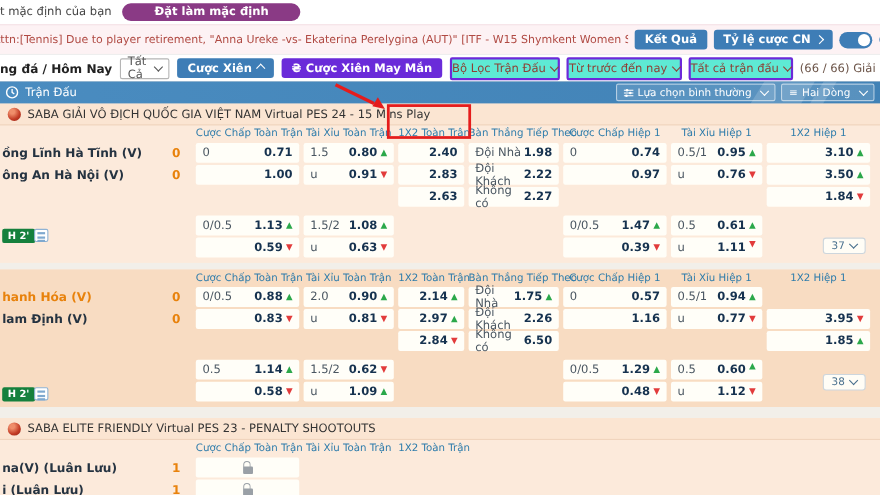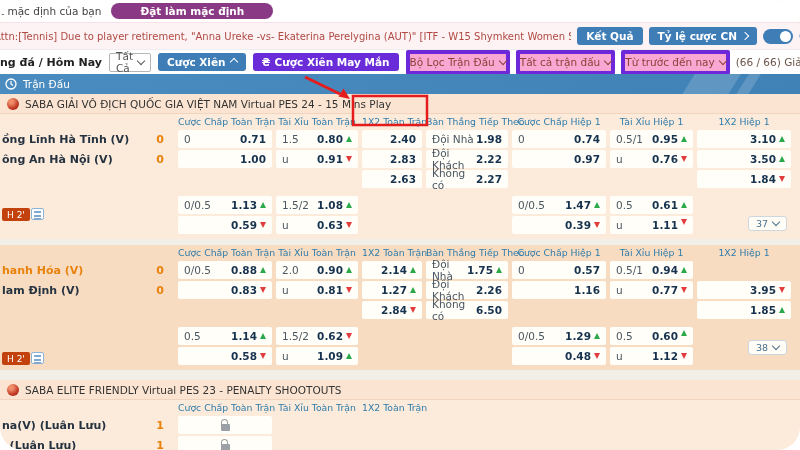--- a/index.html
+++ b/index.html
@@ -1,35 +1,35 @@
 <!DOCTYPE html>
 <html><head>
 <meta charset="utf-8">
 <style>
   html,body{margin:0;padding:0;background:#fff;}
   .page{position:relative;width:800px;height:450px;overflow:hidden;background:#fceadb;
-        font-family:"DejaVu Sans","Liberation Sans",sans-serif;font-size:11px;color:#22303c;border-radius:23px;}
+        font-family:"DejaVu Sans","Liberation Sans",sans-serif;font-size:11px;color:#22303c;}
   
   .topbar{height:22px;background:#fff;display:flex;align-items:center;gap:10px;}
   .topbar .lbl{color:#444;font-size:10.5px;white-space:nowrap;}
   .btn-purple{background:#8a3a85;color:#fff;border-radius:10px;padding:2px 29px;font-size:10.5px;font-weight:bold;white-space:nowrap;}
   
   .ticker{height:26px;background:#fdf2f4;border-top:1px solid #f4e2e6;display:flex;align-items:center;gap:6px;padding-right:0;}
   .ticker .txt{flex:1;color:#b04a43;font-size:10px;white-space:nowrap;overflow:hidden;text-indent:-6px;}
   .btn-blue{background:#3e7db6;color:#fff;border-radius:3px;padding:3px 9px;font-size:10.5px;font-weight:bold;white-space:nowrap;display:flex;align-items:center;}
   .toggle{width:30px;height:15px;background:#3e7db6;border-radius:8px;position:relative;flex:0 0 auto;}
   .toggle .knob{position:absolute;right:2px;top:2px;width:11px;height:11px;border-radius:50%;background:#fff;}
   .cutletter{color:#3e7db6;font-weight:bold;margin-right:-7px;}
   
   .toolbar{height:24px;background:#fff;border-top:1px solid #eee;display:flex;align-items:center;gap:7px;}
   .toolbar .sport{font-weight:bold;color:#222;white-space:nowrap;}
   .select{border:1px solid #b5b5b5;border-radius:2px;background:#fff;height:17px;width:108px;display:flex;align-items:center;justify-content:space-between;padding:0 6px;color:#555;font-size:10.5px;}
   .btn-violet{background:#6a2bd9;color:#fff;border-radius:3px;padding:3px 9px;font-size:10.5px;font-weight:bold;display:flex;align-items:center;gap:4px;white-space:nowrap;}
   .rgrp{margin-left:auto;display:flex;align-items:center;gap:6px;padding-right:4px;}
-  .btn-outline{border:4px solid #6d28d9;background:#f9a8d4;color:#8d4136;border-radius:2px;height:17px;display:flex;align-items:center;padding:0 0;font-size:10.5px;white-space:nowrap;}
+  .btn-outline{border:2px solid #6d28d9;background:#5eead4;color:#8d4136;border-radius:2px;height:17px;display:flex;align-items:center;padding:0 0;font-size:10.5px;white-space:nowrap;}
   .cnt{color:#6b5347;font-size:10.5px;white-space:nowrap;}
   .chev{width:5px;height:5px;border-right:1.4px solid currentColor;border-bottom:1.4px solid currentColor;transform:rotate(45deg);display:inline-block;margin-left:5px;margin-top:-3px;flex:0 0 auto;}
   .chevr{width:5px;height:5px;border-right:1.6px solid #fff;border-top:1.6px solid #fff;transform:rotate(45deg);display:inline-block;margin-left:5px;}
   
   .bluebar{height:20px;background:linear-gradient(90deg,#4a8cc0,#4182b6);display:flex;align-items:center;gap:6px;color:#fff;padding:0 5px;position:relative;overflow:hidden;}
   .bluebar .stripe{position:absolute;left:688px;top:-4px;width:46px;height:30px;background:rgba(255,255,255,.16);transform:skewX(-32deg);}
   .bluebar .stripe2{position:absolute;left:742px;top:-4px;width:12px;height:30px;background:rgba(255,255,255,.16);transform:skewX(-32deg);}
   .bluebar .ttl{font-size:10.5px;}
   .bbr{margin-left:auto;display:flex;gap:5px;}
   .btn-bb{background:rgba(255,255,255,.12);border:1px solid rgba(255,255,255,.55);border-radius:2px;height:14px;display:flex;align-items:center;gap:4px;padding:0 6px;font-size:9.5px;white-space:nowrap;}
@@ -50,21 +50,21 @@
   .arr.up{border-left:3.5px solid transparent;border-right:3.5px solid transparent;border-bottom:6px solid #2ba84a;}
   .arr.down{border-left:3.5px solid transparent;border-right:3.5px solid transparent;border-top:6px solid #e23b3b;}
   .tcell{display:flex;align-items:center;justify-content:space-between;padding-right:10px;}
   .tname{font-weight:bold;color:#253341;font-size:11px;white-space:nowrap;overflow:hidden;}
   .tname.fav{color:#e8820c;}
   .score{font-weight:bold;color:#e8820c;flex:0 0 auto;margin-left:6px;}
   .block2{background:#f8dcc2;}
   .sep{height:6px;background:#f2efe9;}
   .sep2{height:10px;background:#f2efe9;}
   
-  .livebadge{position:absolute;left:2px;background:#c2410c;color:#fff;font-weight:normal;font-size:9px;padding:1.5px 5px;border-radius:2px;z-index:5;}
+  .livebadge{position:absolute;left:2px;background:#15803d;color:#fff;font-weight:bold;font-size:9px;padding:1.5px 5px;border-radius:2px;z-index:5;}
   .statsic{position:absolute;left:31px;width:13px;height:12px;background:#fff;border:1px solid #8fb3d4;border-radius:2px;z-index:5;padding:2px;box-sizing:border-box;}
   .statsic i{display:block;height:2px;background:#7fa9cf;margin-bottom:1.5px;}
   .pill{position:absolute;background:#fffdf6;border:1px solid #cdd6dd;border-radius:3px;color:#49708e;font-size:9.5px;padding:1px 7px;display:flex;align-items:center;z-index:5;}
   .annot{position:absolute;left:0;top:0;z-index:50;pointer-events:none;}
   .lockic{width:9px;height:7px;background:#9aa0a6;border-radius:1px;position:relative;margin-top:5px;}
   .lockic:before{content:"";position:absolute;width:5px;height:5px;border:1.5px solid #9aa0a6;border-bottom:none;border-radius:4px 4px 0 0;top:-5px;left:0.5px;}
   .clock{flex:0 0 auto;}
 </style>
 </head>
 <body>
@@ -102,40 +102,57 @@
     <span class="btn-violet">
         <span>₴</span>
         <span>Cược Xiên May Mắn</span>
       </span>
     <span class="rgrp">
       <span class="btn-outline">
           <span>Bộ Lọc Trận Đấu</span>
           <span class="chev"></span>
         </span>
       <span class="btn-outline">
+          <span>Từ trước đến nay</span>
+          <span class="chev"></span>
+        </span>
+      <span class="btn-outline">
           <span>Tất cả trận đấu</span>
-          <span class="chev"></span>
-        </span>
-      <span class="btn-outline">
-          <span>Từ trước đến nay</span>
           <span class="chev"></span>
         </span>
       <span class="cnt">(66 / 66) Giải</span>
 
     </span>
   </div>
 
   <div class="bluebar">
     <span class="stripe"></span>
       <span class="stripe2"></span>
     <svg class="clock" width="12" height="12" viewBox="0 0 12 12">
         <circle cx="6" cy="6" r="5" fill="none" stroke="#fff" stroke-width="1.3"></circle>
         <path d="M6 3v3l2 1.4" fill="none" stroke="#fff" stroke-width="1.2"></path>
       </svg>
     <span class="ttl">Trận Đấu</span>
+    <span class="bbr">
+      <span class="btn-bb">
+          <svg width="9" height="9" viewBox="0 0 9 9">
+            <path d="M0 2h9M0 4.5h9M0 7h9" stroke="#fff" stroke-width="1"></path>
+            <circle cx="3" cy="2" r="1.2" fill="#fff"></circle>
+            <circle cx="6" cy="4.5" r="1.2" fill="#fff"></circle>
+            <circle cx="2.5" cy="7" r="1.2" fill="#fff"></circle>
+          </svg>
+          <span>Lựa chọn bình thường</span>
+          <span class="chev"></span>
+        </span>
+      <span class="btn-bb">
+          <span>≡</span>
+          <span>Hai Dòng</span>
+          <span class="chev"></span>
+        </span>
+    </span>
   </div>
 
   <div class="lheader">
     <span class="ball"></span>
     <span>SABA GIẢI VÔ ĐỊCH QUỐC GIA VIỆT NAM Virtual PES 24 - 15 Mins Play</span>
   </div>
 
   <div class="hgrid">
     <span class="colh" style="grid-column:2">Cược Chấp Toàn Trận</span>
     <span class="colh" style="grid-column:3">Tài Xỉu Toàn Trận</span>
@@ -361,21 +378,21 @@
           <span style="display:flex;align-items:center">
             <span class="val">1.09</span>
             <span class="arr up"></span>
           </span>
         </div>
       <div class="cell end" style="grid-area:1/4">
           <span class="val">2.14</span>
           <span class="arr up"></span>
         </div>
       <div class="cell end" style="grid-area:2/4">
-          <span class="val">1.27</span>
+          <span class="val">2.97</span>
           <span class="arr up"></span>
         </div>
       <div class="cell end" style="grid-area:3/4">
           <span class="val">2.84</span>
           <span class="arr down"></span>
         </div>
       <div class="cell" style="grid-area:1/5">
           <span class="line">Đội Nhà</span>
           <span style="display:flex;align-items:center">
             <span class="val">1.75</span>

